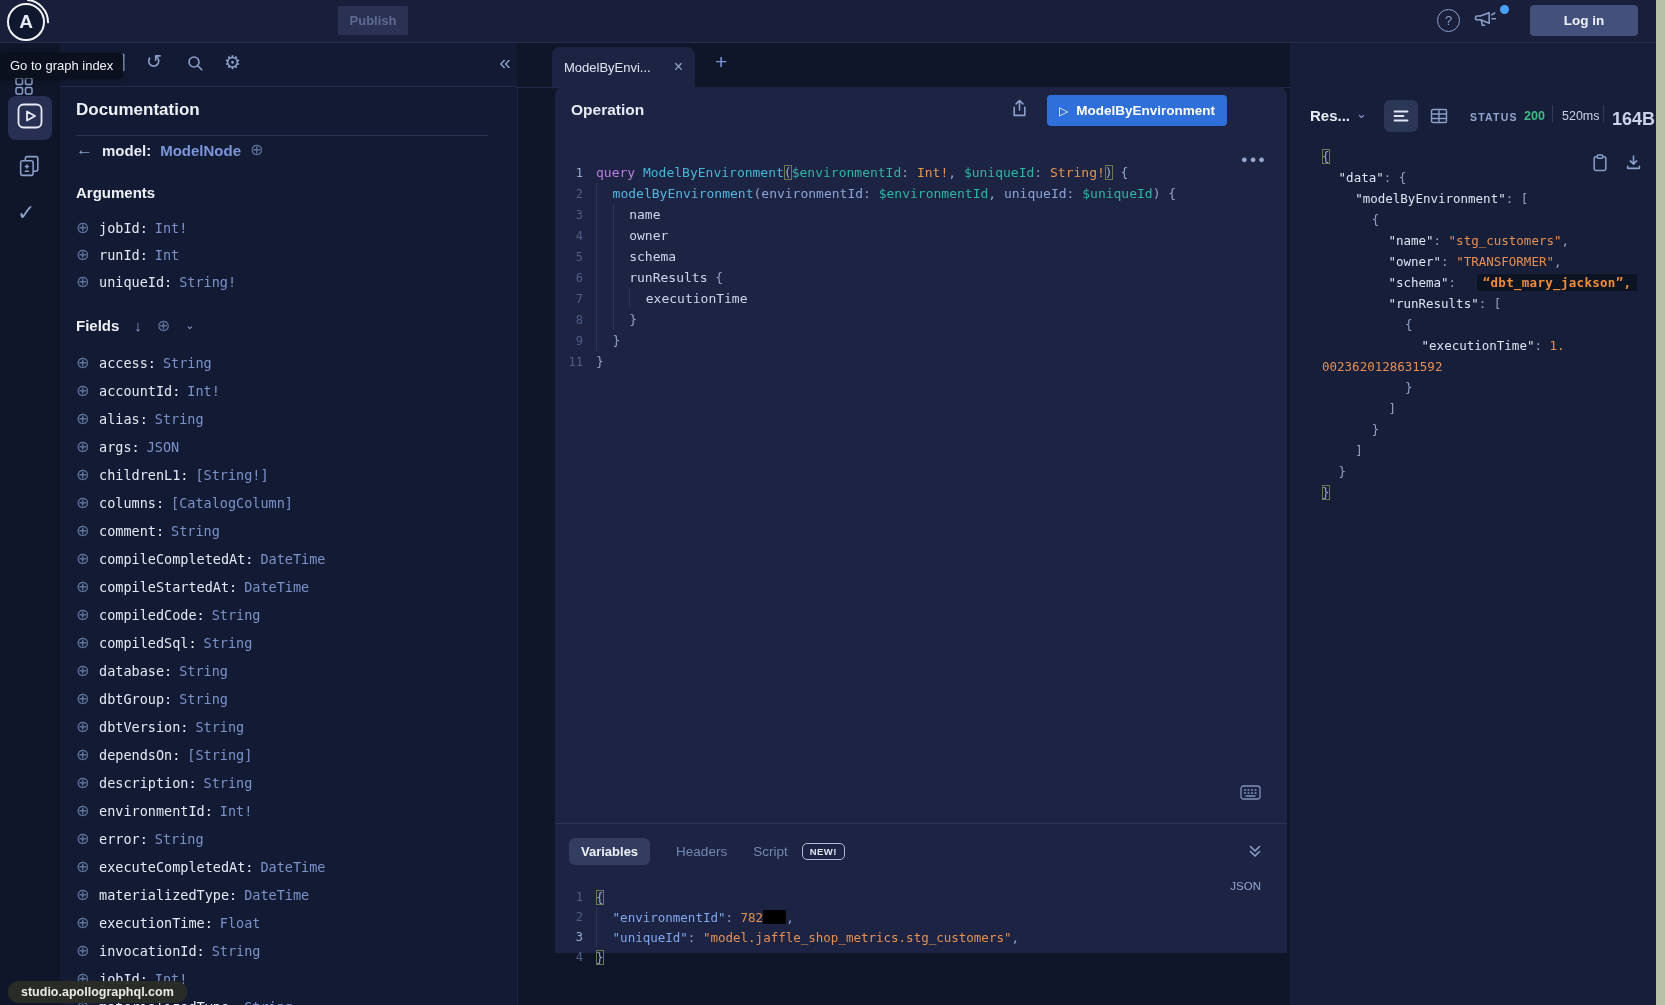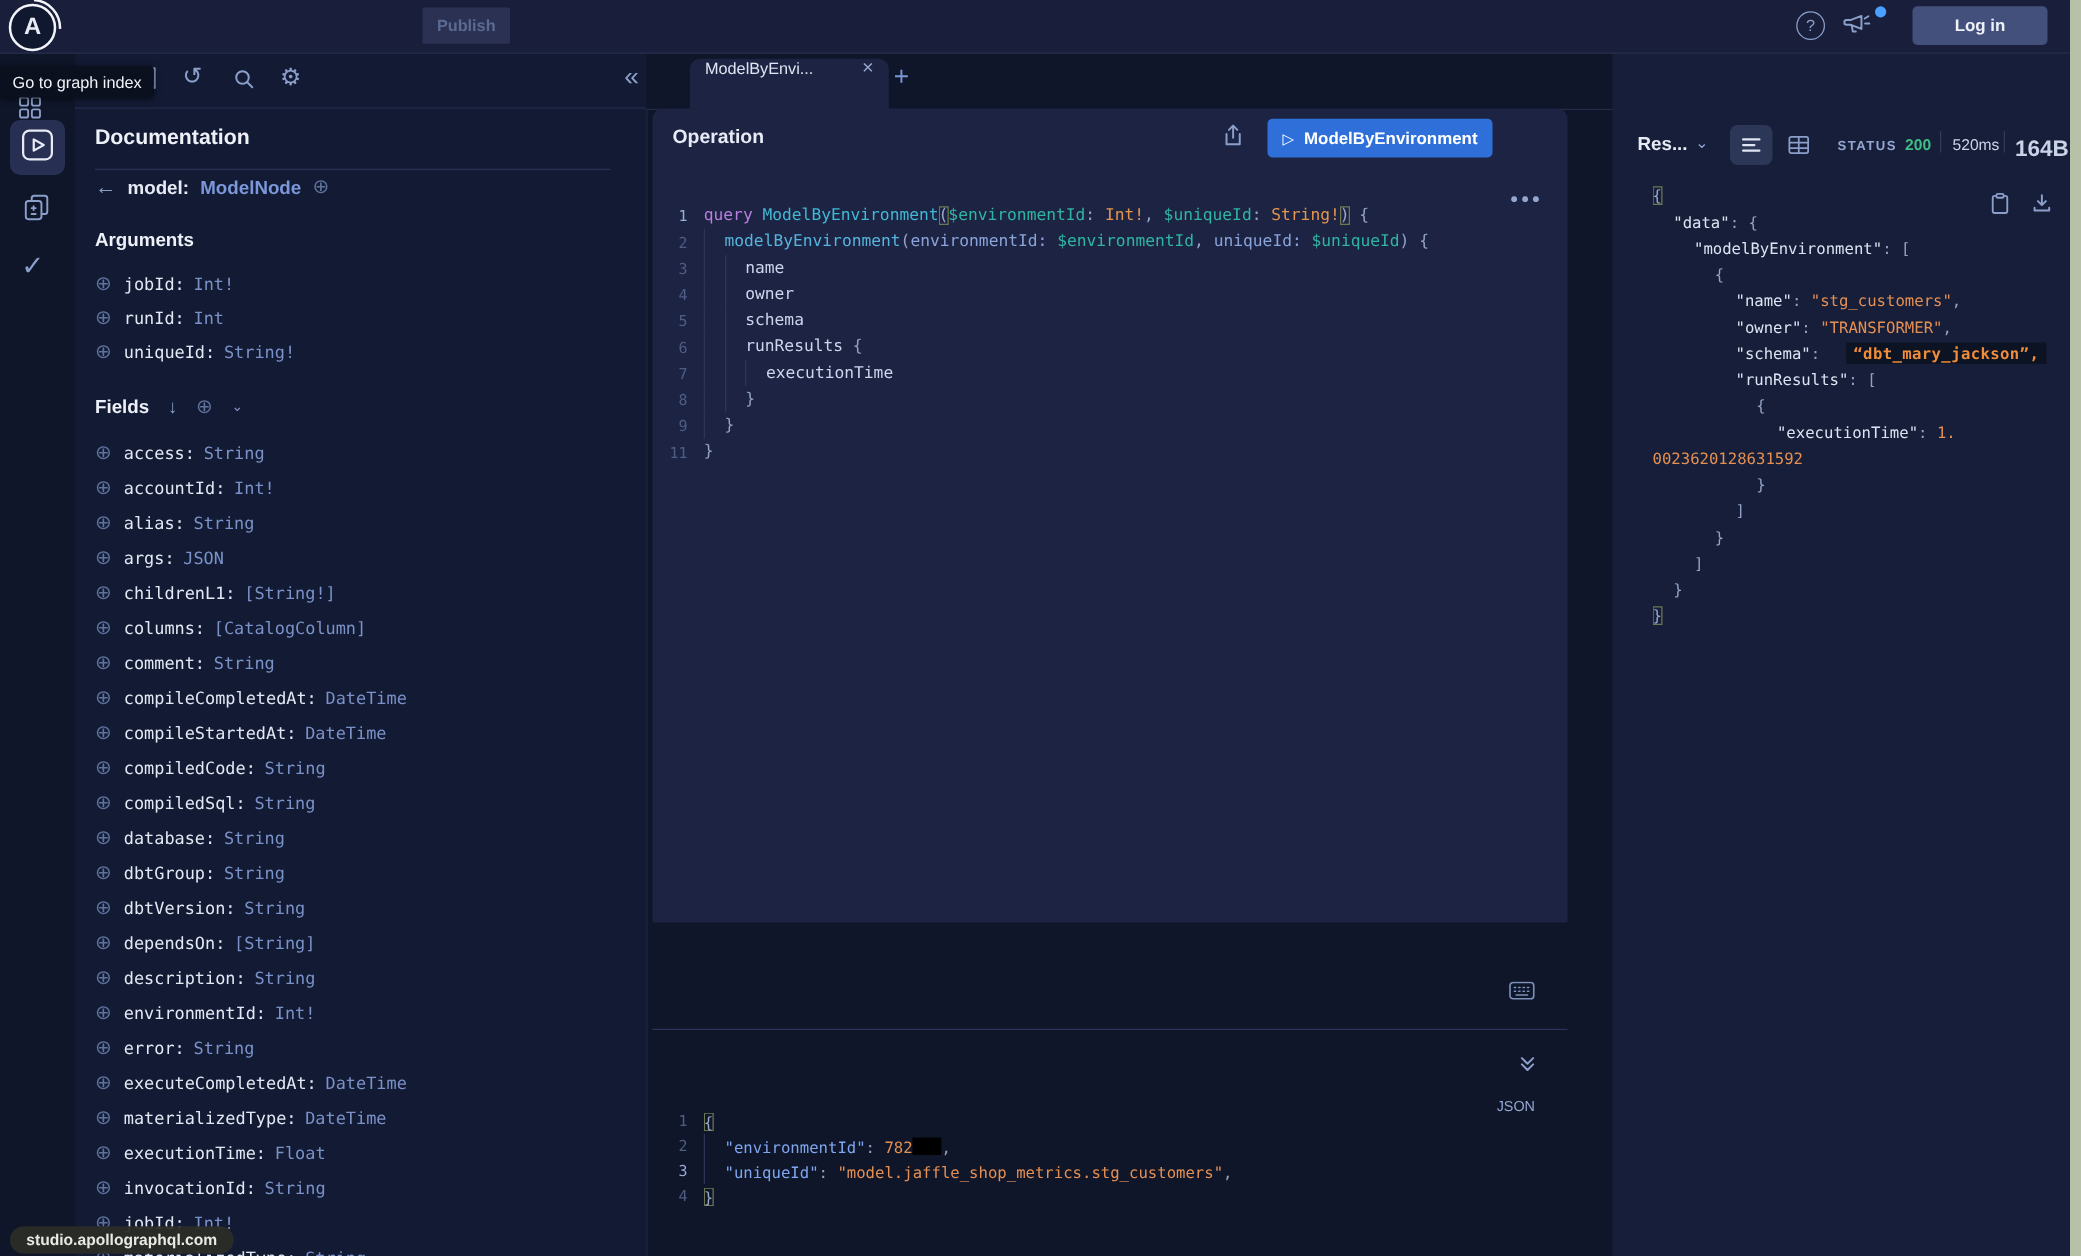--- a/index.html
+++ b/index.html
@@ -57,27 +57,27 @@
   .fields .frow{height:28px;}
   .frow{display:flex;align-items:center;font-size:13.5px;}
   .frow .addcirc{width:22px;}
   .fname{color:#e3e9f4;font-family:"DejaVu Sans Mono",monospace;margin-left:1px;}
   .ftype{color:#7b92c9;font-family:"DejaVu Sans Mono",monospace;margin-left:7px;}
   .statuspill{position:absolute;left:8px;top:981px;height:22px;padding:0 13px;background:rgba(42,44,38,.95);border-radius:11px;
               font-size:12.5px;font-weight:600;color:#e9eae4;display:flex;align-items:center;z-index:60;}
 
   
   .strip{position:absolute;left:517px;top:42px;width:773px;height:45px;background:#0f1629;border-bottom:1px solid #232b4a;}
-  .tab{position:absolute;left:35px;top:5px;width:159px;height:40px;background:#1d2443;border-radius:8px 8px 0 0;display:flex;
+  .tab{position:absolute;left:35px;top:5px;width:143px;height:40px;background:#1d2443;border-radius:8px 8px 0 0;display:flex;align-items:center;
        padding:0 12px;font-size:13px;color:#dfe6f2;box-sizing:border-box;z-index:2;}
   .tabclose{margin-left:auto;color:#98a7cc;font-size:16px;line-height:1;}
   .newtab{position:absolute;left:198px;top:8px;color:#7b97d9;font-size:21px;font-weight:300;}
 
   
-  .card{position:absolute;left:522px;top:87px;width:732px;height:651px;background:#1d2443;border-radius:8px 8px 0 0;}
+  .card{position:absolute;left:555px;top:87px;width:732px;height:866px;background:#1d2443;border-radius:8px 8px 0 0;}
   .cardhead{position:absolute;left:0;top:0;width:100%;height:56px;}
   .op-title{position:absolute;left:16px;top:14px;font-size:15.5px;font-weight:bold;color:#e7ebf5;}
   .hicon{position:absolute;top:12px;color:#8b9fca;}
   .runbtn{position:absolute;left:492px;top:8px;width:180px;height:31px;background:#2e6fd9;border-radius:4px;display:flex;align-items:center;
           justify-content:center;gap:8px;color:#fff;font-weight:600;font-size:13.5px;}
   .runplay{font-size:12px;}
   .opmenu{position:absolute;right:20px;top:66px;color:#93a6d0;font-size:11px;letter-spacing:2px;}
   .kbdicon{position:absolute;right:26px;top:698px;}
   .vdivider{position:absolute;left:0;top:736px;width:100%;height:1px;background:#2b3457;}
 
@@ -427,20 +427,26 @@
         </div>
       </div>
     <span class="kbdicon">
       <svg width="21" height="15" viewBox="0 0 21 15" fill="none" stroke="#7d90ba" stroke-width="1.3">
         <rect x="1" y="1" width="19" height="13" rx="2.5"></rect>
         <path d="M4.5 5h1M8 5h1M11.5 5h1M15 5h1M4.5 8h1M8 8h1M11.5 8h1M15 8h1M6 11h9" stroke-linecap="round"></path>
         </svg>
     </span>
     <div class="vdivider"></div>
 
+    <div class="varbar">
+      <span class="varpill">Variables</span>
+      <span class="vartab">Headers</span>
+      <span class="vartab">Script</span>
+      <span class="newbadge">NEW!</span>
+    </div>
     <span class="dblchev">
       <svg width="16" height="16" viewBox="0 0 16 16" fill="none" stroke="#8b9fca" stroke-width="1.6" stroke-linecap="round" stroke-linejoin="round">
         <path d="M3.5 3.5L8 8l4.5-4.5M3.5 8.5L8 13l4.5-4.5"></path>
         </svg>
     </span>
     <div class="fmtlabel">JSON</div>
     <div class="code varscode" id="vars-code">
         <div class="cl">
           <span class="ln">1</span>
           <span class="lc"><span class="tk-bm">{</span></span>

